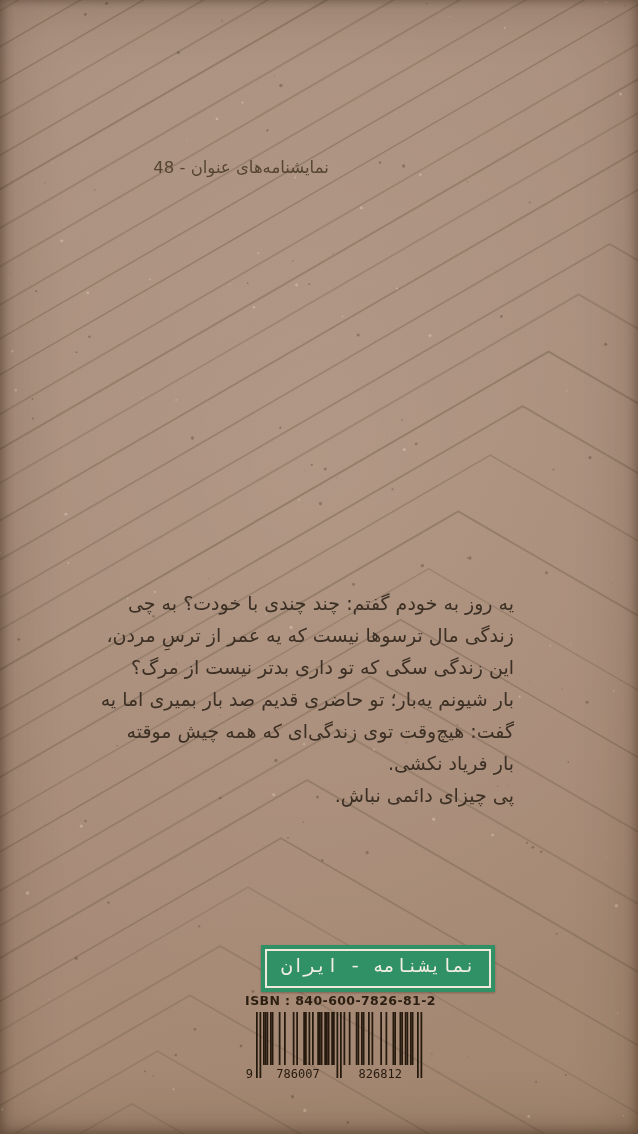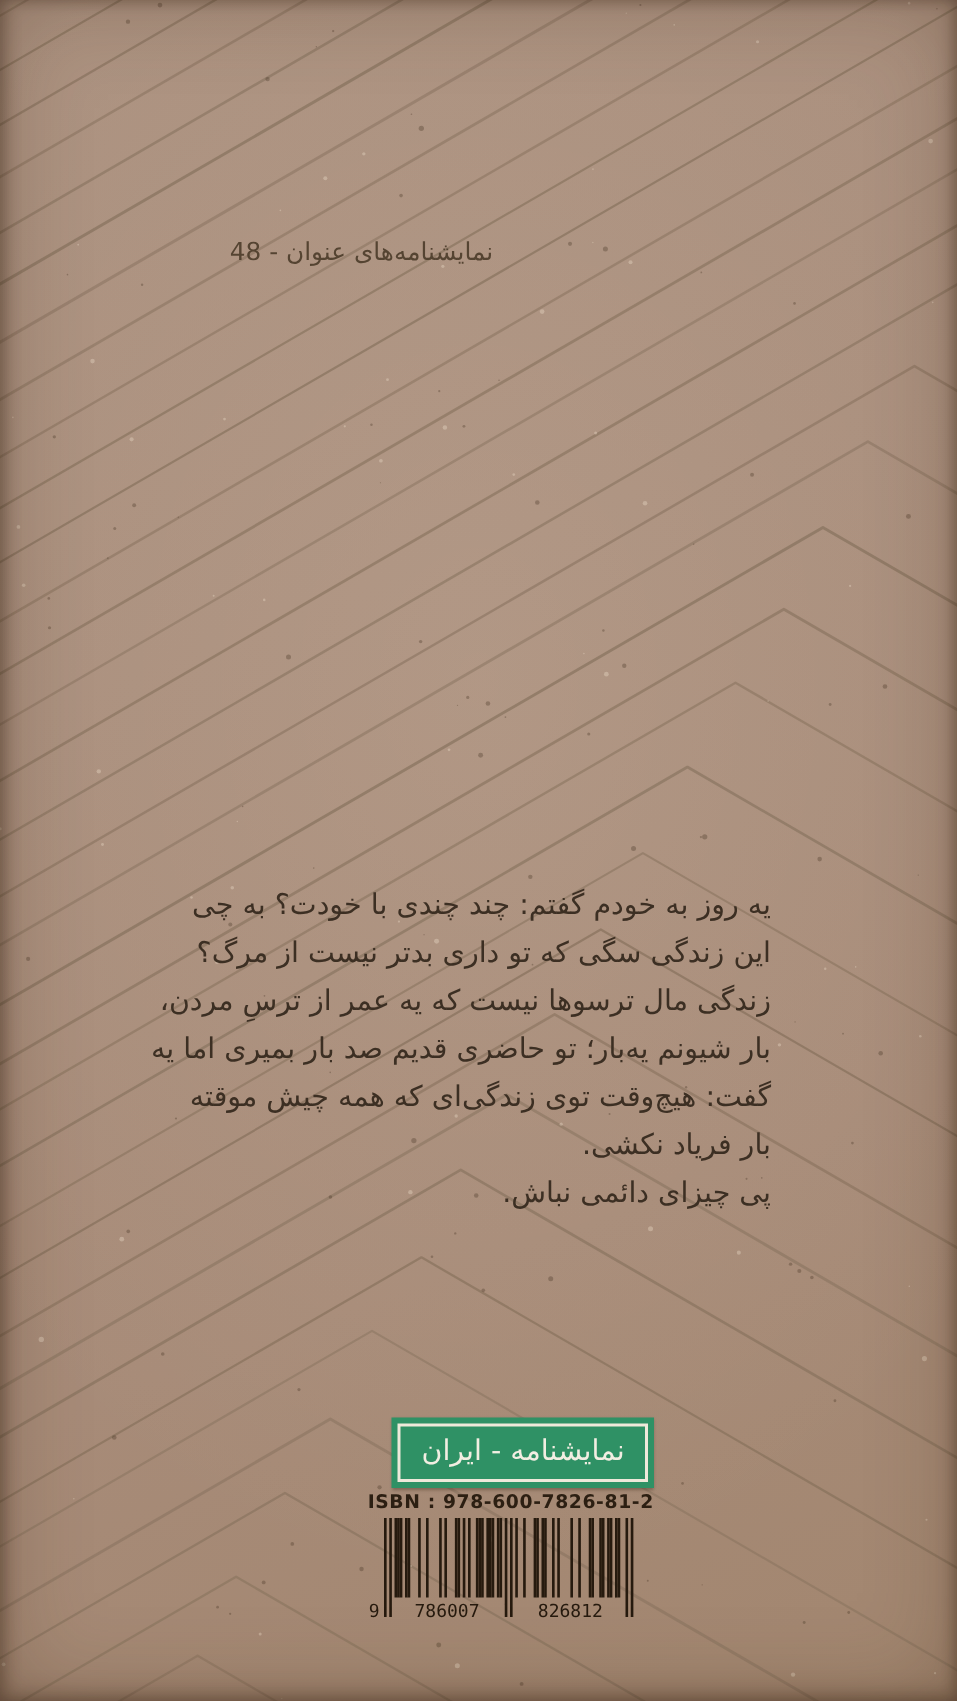--- a/index.html
+++ b/index.html
@@ -28,20 +28,21 @@
   .blurb{
     position:absolute;top:551px;right:124px;width:396px;
     direction:rtl;text-align:right;
     color:#3c2f23;font-size:19px;line-height:32px;margin-top:36px;
   }
   .blurb .line{white-space:nowrap;}
   .badge{
     position:absolute;left:261px;top:945px;
     background:#2f9165;padding:4px;
     box-shadow:0 1px 2px rgba(50,30,15,.35);
+    font-family:Liberation Mono, monospace;
   }
   .badge-inner{
     border:2px solid #eee9da;
     padding:3px 14px 6px 14px;
     direction:rtl;text-align:center;
     color:#f2eee2;font-size:19px;line-height:26px;
     white-space:nowrap;
   }
   .isbn-label{
     position:absolute;left:243px;top:993px;width:195px;
@@ -260,33 +261,33 @@
       <circle cx="556.6199931412895" cy="933.8243055555556" r="0.94" fill="rgba(58,42,26,0.30)"></circle>
       <circle cx="292.8323731138546" cy="260.79375" r="0.72" fill="rgba(58,42,26,0.30)"></circle>
       <circle cx="562.0241769547325" cy="689.0965277777777" r="0.60" fill="rgba(58,42,26,0.30)"></circle>
       <circle cx="222.0966392318244" cy="20.73263888888889" r="0.76" fill="rgba(58,42,26,0.30)"></circle>
     </svg>
 
   <div class="series-label">نمایشنامه‌های عنوان - 48</div>
 
   <div class="blurb" id="blurb">
       <div class="line">یه روز به خودم گفتم: چند چندی با خودت؟ به چی</div>
+      <div class="line">زندگی مال ترسوها نیست که یه عمر از ترسِ مردن،</div>
       <div class="line">این زندگی سگی که تو داری بدتر نیست از مرگ؟</div>
-      <div class="line">زندگی مال ترسوها نیست که یه عمر از ترسِ مردن،</div>
       <div class="line">بار شیونم یه‌بار؛ تو حاضری قدیم صد بار بمیری اما یه</div>
       <div class="line">گفت: هیچ‌وقت توی زندگی‌ای که همه چیش موقته</div>
       <div class="line">بار فریاد نکشی.</div>
       <div class="line">پی چیزای دائمی نباش.</div>
     </div>
 
   <div class="badge">
     <div class="badge-inner">نمایشنامه - ایران</div>
   </div>
 
-  <div class="isbn-label">ISBN : 978-600-7826-81-2</div>
+  <div class="isbn-label">ISBN : 840-600-7826-81-2</div>
 
   <svg class="barcode" id="barcode-svg" width="186" height="76" viewBox="0 0 186 76">
       <rect x="10.00" y="0" width="1.75" height="66" fill="#261a0e"></rect>
       <rect x="13.50" y="0" width="1.75" height="66" fill="#261a0e"></rect>
       <rect x="17.00" y="0" width="1.75" height="53" fill="#261a0e"></rect>
       <rect x="18.75" y="0" width="1.75" height="53" fill="#261a0e"></rect>
       <rect x="20.50" y="0" width="1.75" height="53" fill="#261a0e"></rect>
       <rect x="24.00" y="0" width="1.75" height="53" fill="#261a0e"></rect>
       <rect x="25.75" y="0" width="1.75" height="53" fill="#261a0e"></rect>
       <rect x="32.75" y="0" width="1.75" height="53" fill="#261a0e"></rect>

